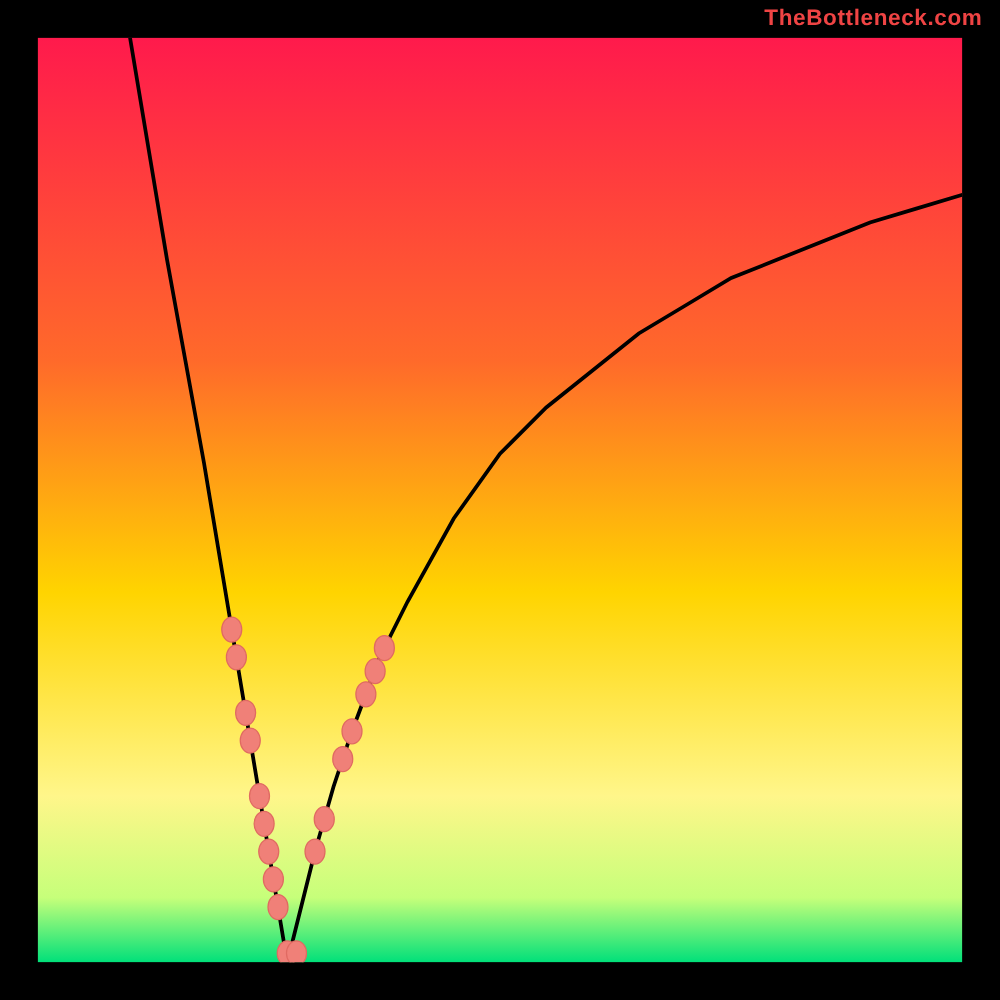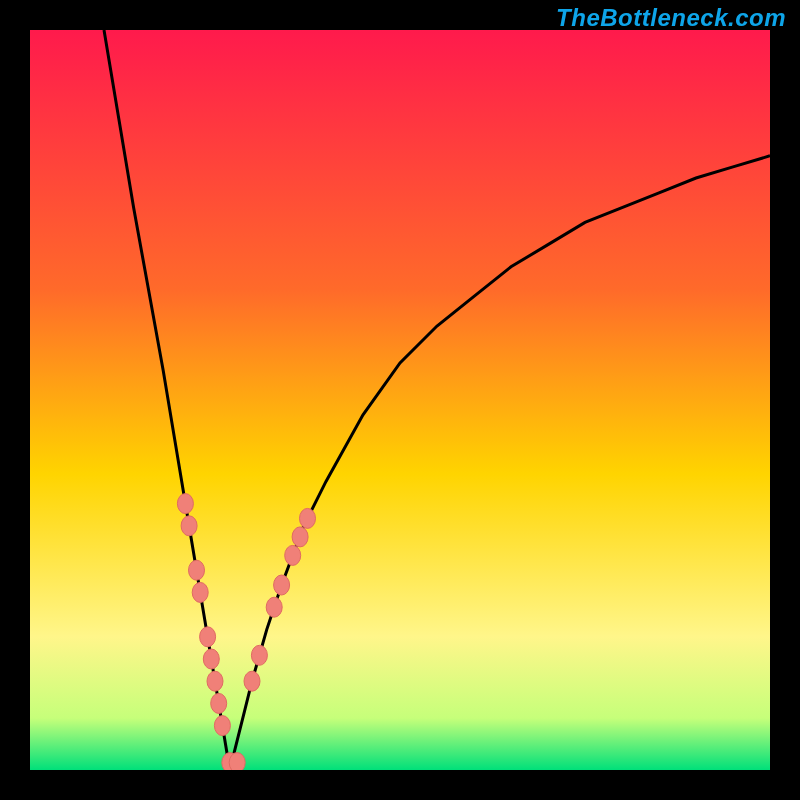--- a/index.html
+++ b/index.html
@@ -21,25 +21,24 @@
     top: 30px;
     width: 740px;
     height: 740px;
     overflow: hidden;
   }
   .watermark {
     position: absolute;
     top: 4px;
     right: 14px;
     font-family: Arial, Helvetica, sans-serif;
-    font-size: 24px;
+    font-size: 18px;
     font-weight: 600;
-    color: #0ea5e9;
+    color: #ef4444;
     letter-spacing: 0.5px;
-    font-style: italic;
   }
   svg {
     display: block;
   }
 </style>
 </head>
 <body>
 
 <div class="frame">
   <div class="plot">

